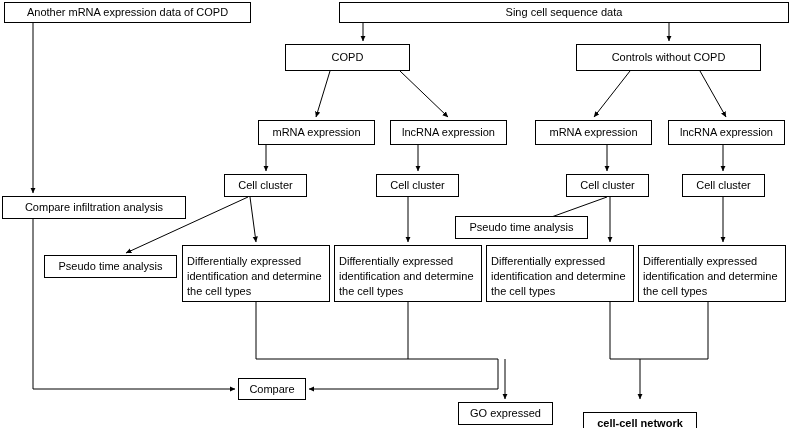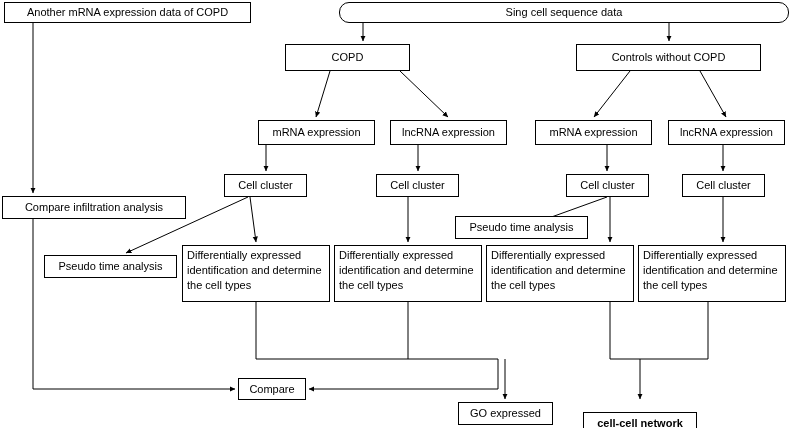--- a/index.html
+++ b/index.html
@@ -34,21 +34,21 @@
     display: flex;
     align-items: center;
     justify-content: center;
     text-align: center;
     padding: 0 3px;
     z-index: 2;
   }
   .node.left-align {
     justify-content: flex-start;
     text-align: left;
-    padding: 2px 4px;
+    padding: 8px 4px;
     align-items: flex-start;
     line-height: 15px;
   }
 </style>
 </head>
 <body>
 
 <div id="canvas">
   <svg id="edges" viewBox="0 0 790 428">
     <defs>
@@ -81,21 +81,21 @@
         <path d="M 708,302 L 708,359" fill="none" stroke="#000000" stroke-width="1"></path>
         <path d="M 498,359 L 498,389 L 309,389" fill="none" stroke="#000000" stroke-width="1" marker-end="url(#arrowhead)"></path>
         <path d="M 505,359 L 505,399" fill="none" stroke="#000000" stroke-width="1" marker-end="url(#arrowhead)"></path>
         <path d="M 640,359 L 640,399" fill="none" stroke="#000000" stroke-width="1" marker-end="url(#arrowhead)"></path>
       </g>
   </svg>
   <div id="node-layer">
       <div class="node" style="left: 4px; top: 2px; width: 247px; height: 21px; border-color: rgb(0, 0, 0);">
         <span>Another mRNA expression data of COPD</span>
       </div>
-      <div class="node" style="left: 339px; top: 2px; width: 450px; height: 21px; border-color: rgb(0, 0, 0); border-radius: 10px;">
+      <div class="node" style="left: 339px; top: 2px; width: 450px; height: 21px; border-color: rgb(0, 0, 0);">
         <span>Sing cell sequence data</span>
       </div>
       <div class="node" style="left: 285px; top: 44px; width: 125px; height: 27px; border-color: rgb(0, 0, 0);">
         <span>COPD</span>
       </div>
       <div class="node" style="left: 576px; top: 44px; width: 185px; height: 27px; border-color: rgb(0, 0, 0);">
         <span>Controls without COPD</span>
       </div>
       <div class="node" style="left: 258px; top: 120px; width: 117px; height: 25px; border-color: rgb(0, 0, 0);">
         <span>mRNA expression</span>

